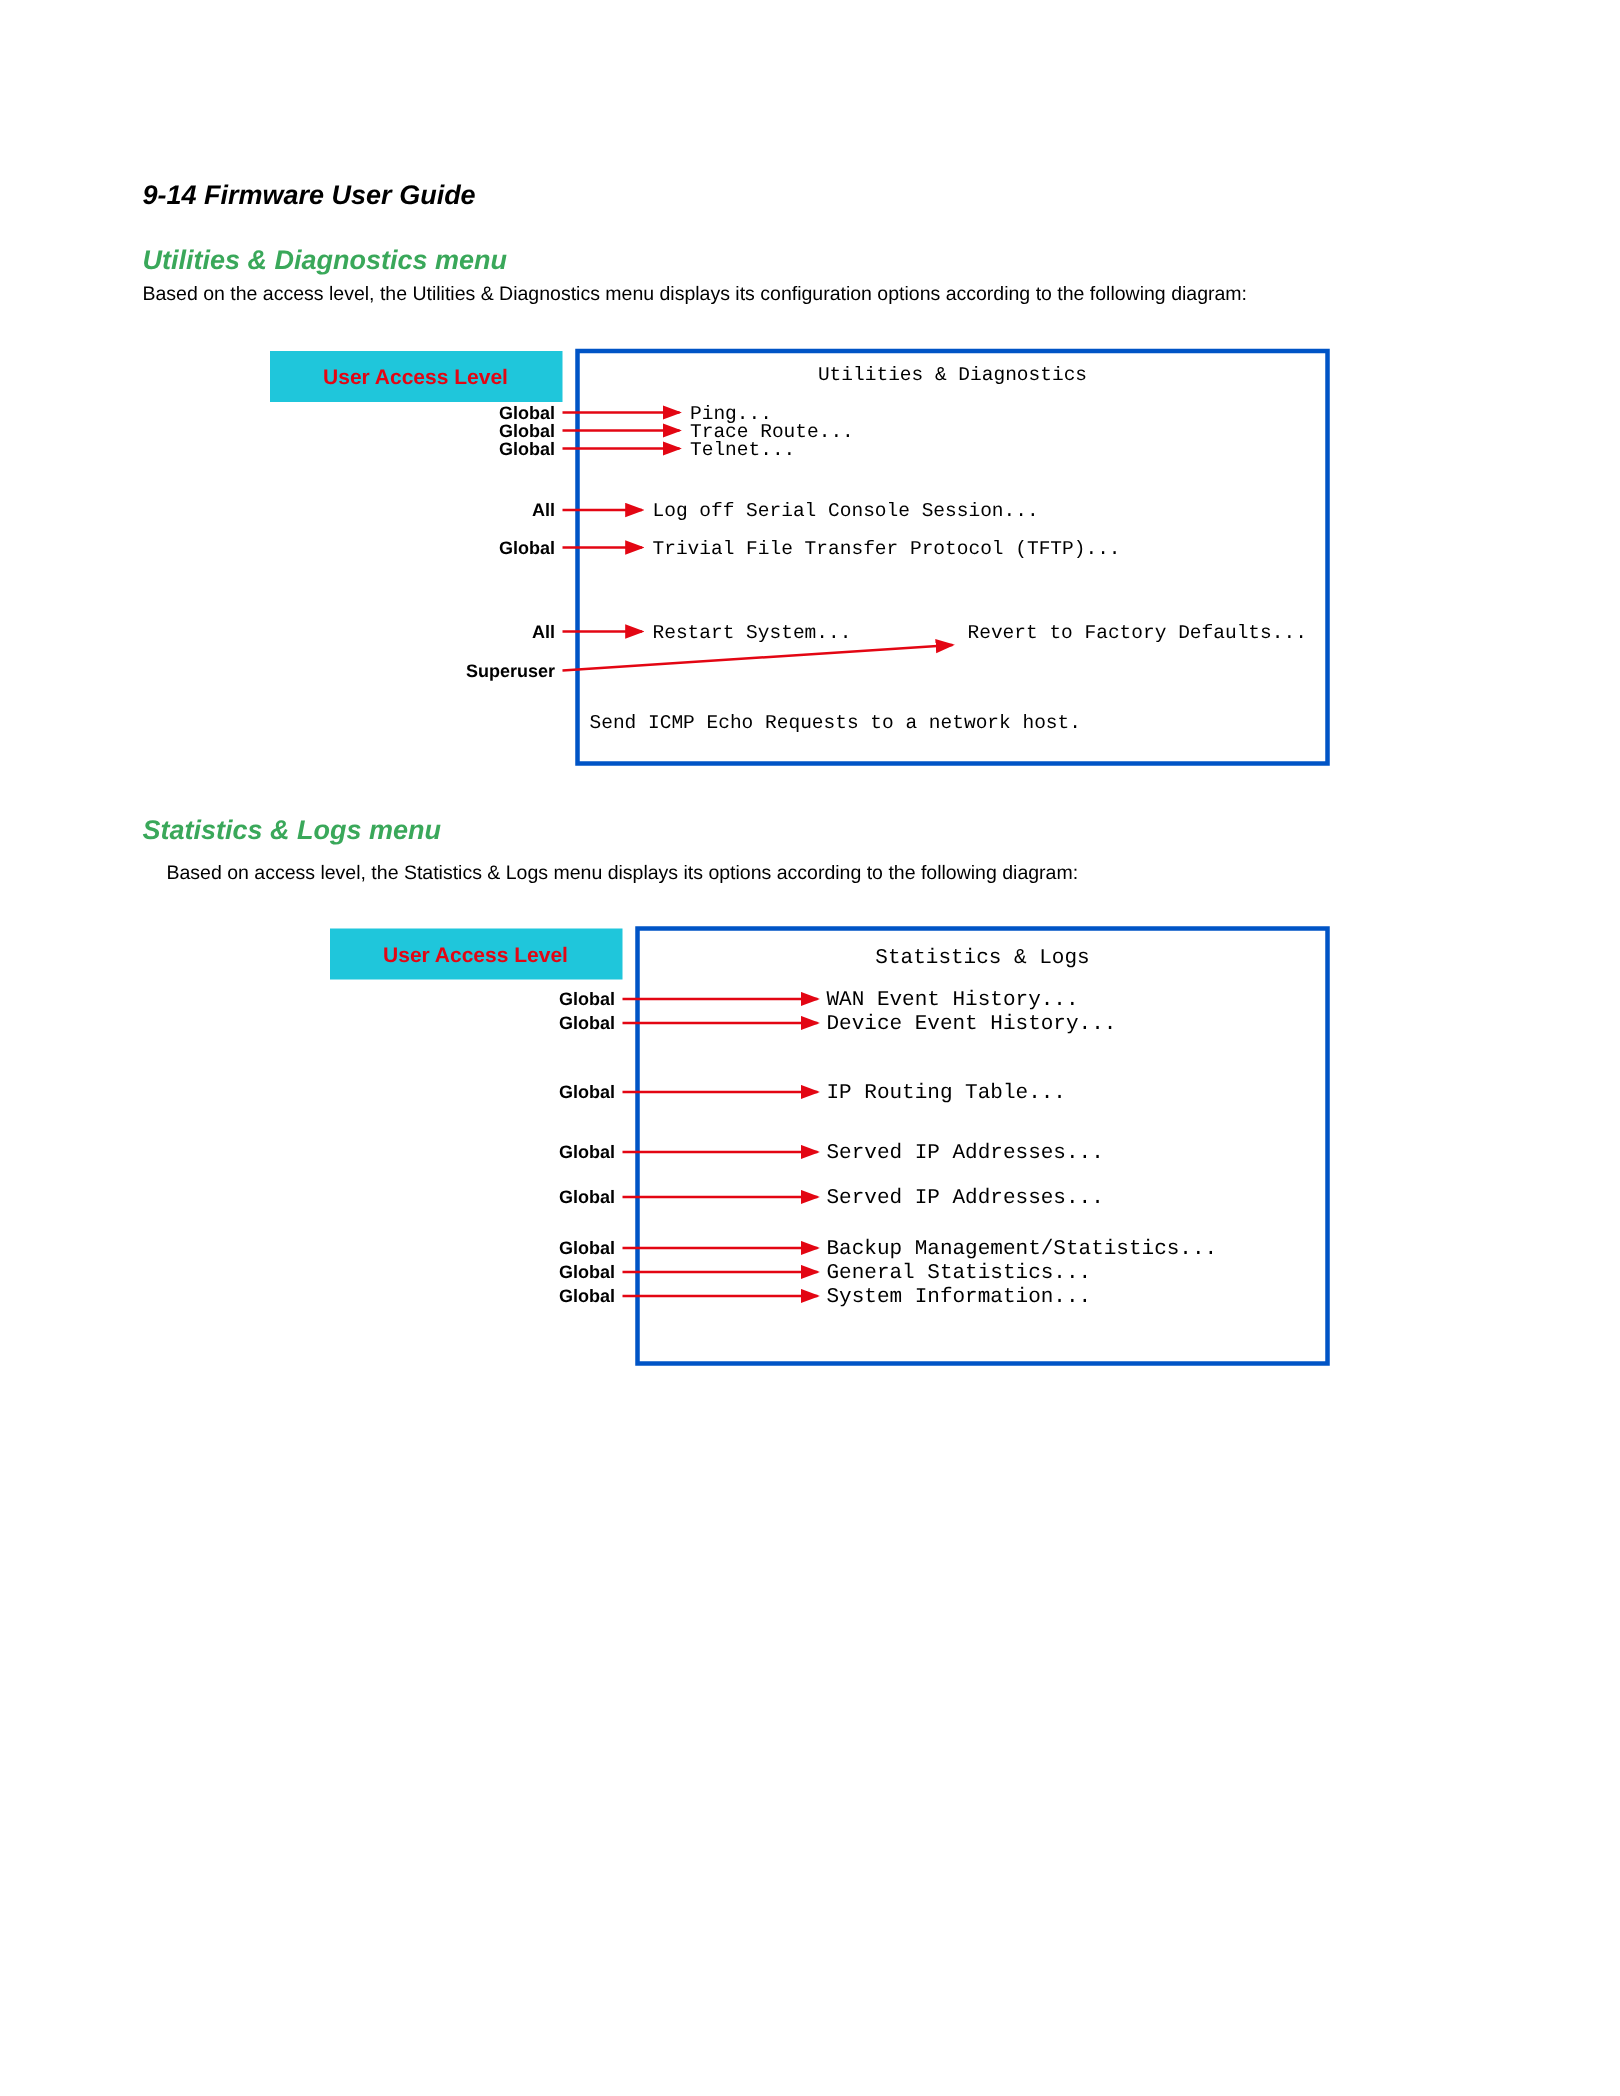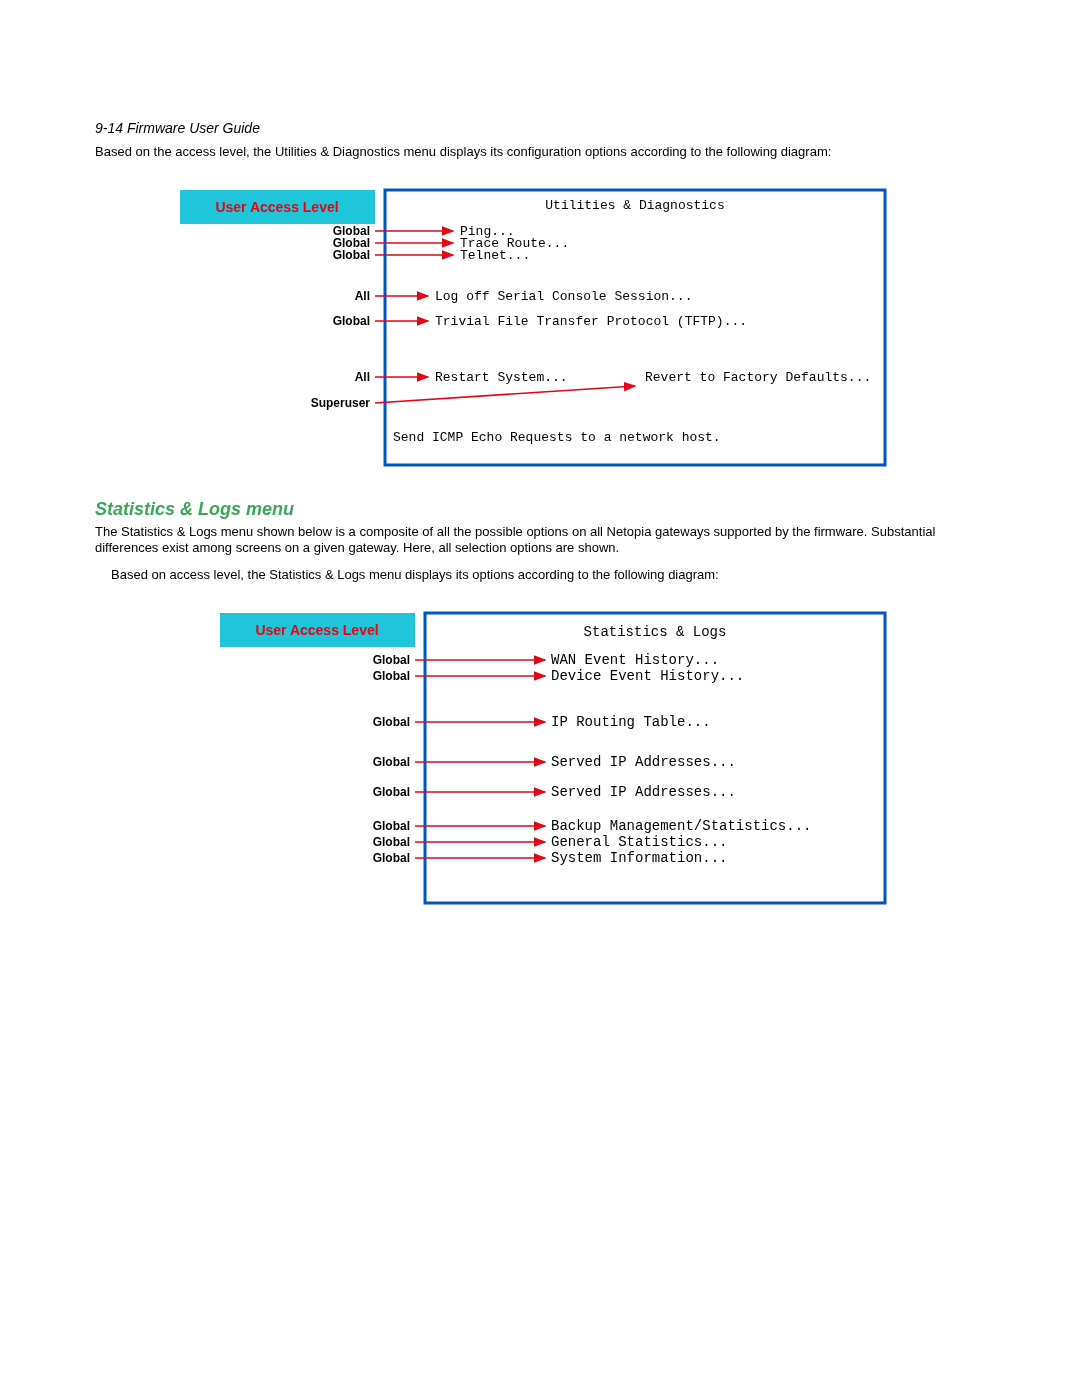--- a/index.html
+++ b/index.html
@@ -11,23 +11,23 @@
   }
   .page {
     width: 1080px;
     height: 1397px;
     position: relative;
     box-sizing: border-box;
     padding: 120px 95px 0 95px;
   }
   .pg-header {
     font-style: italic;
-    font-weight: normal;
-    font-size: 14px;
-    margin-bottom: 8px;
+    font-weight: bold;
+    font-size: 18px;
+    margin-bottom: 22px;
   }
   .sec-title {
     font-style: italic;
     font-weight: bold;
     font-size: 18px;
     color: #3aa85a;
     margin: 6px 0 4px 0;
   }
   .body-text {
     font-size: 13px;
@@ -40,20 +40,21 @@
   svg { display: block; }
   .mono { font-family: "Courier New", Courier, monospace; }
 </style>
 </head>
 <body>
 
 <div class="page">
 
   <div class="pg-header">9-14  Firmware User Guide</div>
 
+  <div class="sec-title">Utilities &amp; Diagnostics menu</div>
 
   <div class="body-text">Based on the access level, the Utilities &amp; Diagnostics menu displays its configuration options according to the following diagram:</div>
 
   <div class="diagram-wrap">
     <svg width="720" height="290" viewBox="0 0 720 290">
 
       <defs>
         <marker id="ah1" markerWidth="8" markerHeight="8" refX="7" refY="3" orient="auto">
           <path d="M0,0 L8,3 L0,6 Z" fill="#e30613"></path>
         </marker>
@@ -92,21 +93,20 @@
       <text x="470" y="196" class="mono" font-size="13">Revert to Factory Defaults...</text>
       <text x="195" y="222" text-anchor="end" font-size="12" font-weight="bold">Superuser</text>
       <line x1="200" y1="218" x2="460" y2="201" stroke="#e30613" stroke-width="1.6" marker-end="url(#ah1)"></line>
 
       <text x="218" y="256" class="mono" font-size="13">Send ICMP Echo Requests to a network host.</text>
     </svg>
   </div>
 
   <div class="sec-title">Statistics &amp; Logs menu</div>
 
-  <div class="body-text">The Statistics &amp; Logs menu shown below is a composite of all the possible options on all Netopia gateways supported by the firmware. Substantial differences exist among screens on a given gateway. Here, all selection options are shown.</div>
 
   <div class="body-text" style="margin-top:10px;margin-left:16px;">Based on access level, the Statistics &amp; Logs menu displays its options according to the following diagram:</div>
 
   <div class="diagram-wrap" style="margin-left:120px;">
     <svg width="680" height="300" viewBox="0 0 680 300">
       <defs>
         <marker id="ah2" markerWidth="8" markerHeight="8" refX="7" refY="3" orient="auto">
           <path d="M0,0 L8,3 L0,6 Z" fill="#e30613"></path>
         </marker>
       </defs>

